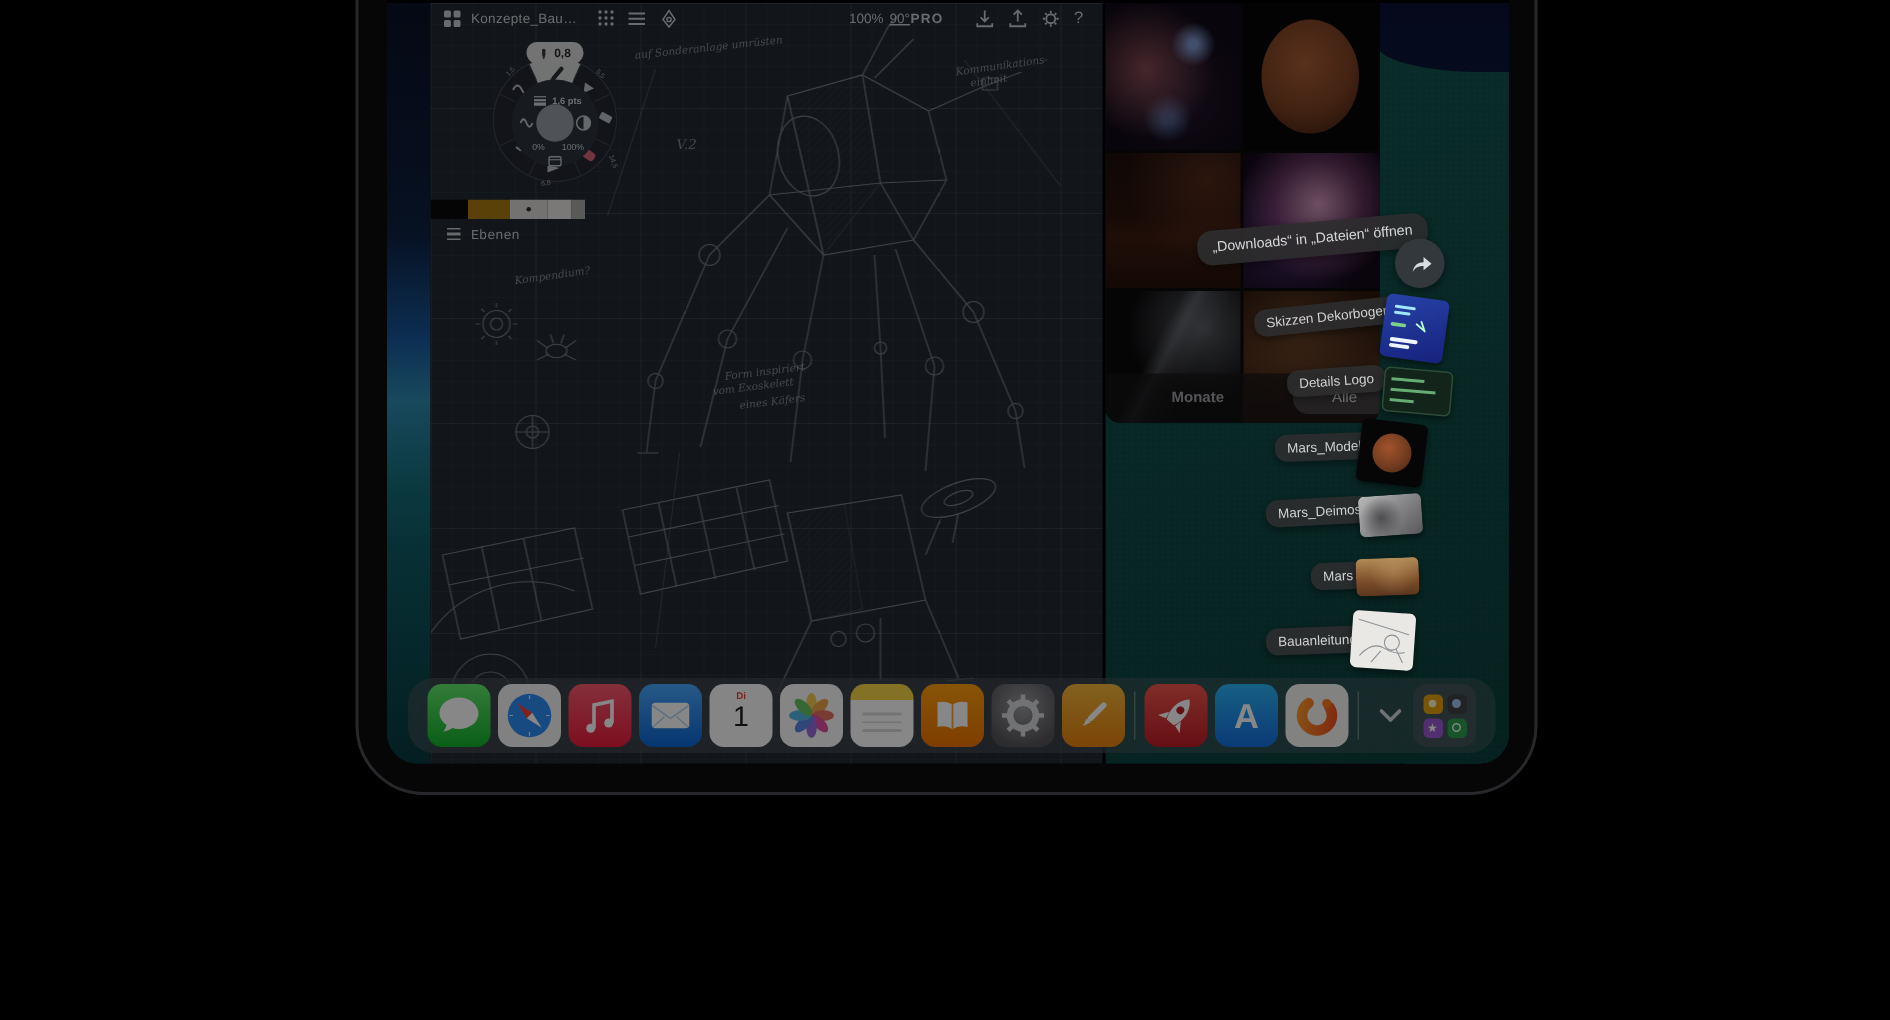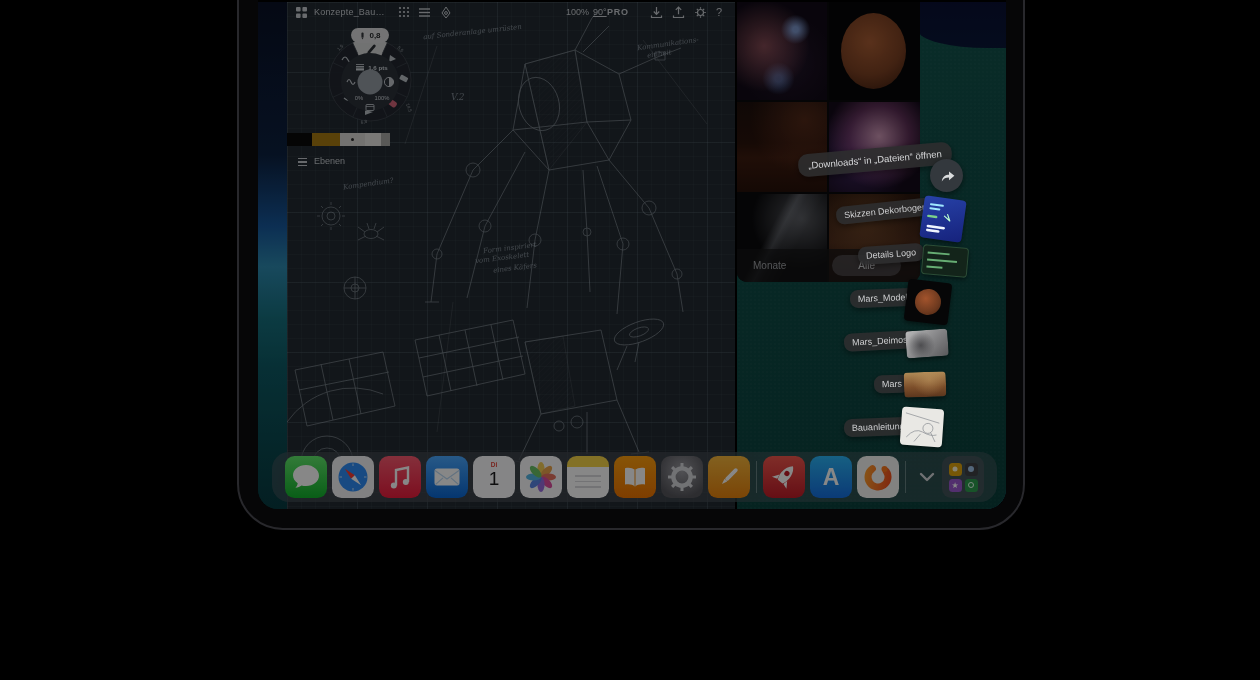--- a/index.html
+++ b/index.html
@@ -58,21 +58,21 @@
     align-items:center; justify-content:center; font-size:8px; font-weight:700; color:#26282b; }
 
   
   .swatches { position:absolute; left:0px; top:131px; width:103px; height:13px;
     display:flex; overflow:hidden; }
   .swatch { height:13px; position:relative; }
   .swatch .dot { position:absolute; left:50%; top:50%; width:3px; height:3px;
     margin:-1.5px 0 0 -1.5px; border-radius:50%; background:#2a2a2a; }
 
   .layers-row { position:absolute; left:11px; top:150px; height:14px; display:flex;
-    align-items:flex-end; gap:7px; }
+    align-items:flex-start; gap:7px;font-family:Liberation Mono, monospace; }
   .layers-icon { display:flex; flex-direction:column; gap:2px; }
   .layers-icon i { display:block; width:9px; height:1.4px; background:#c2c7cc; }
   .layers-label { font-size:9px; color:#c2c7cc; }
 
   
   .photos { position:absolute; left:479px; top:0; width:183px; height:280px;
     background:#0b0b0d; border-radius:0 0 10px 10px; overflow:hidden; }
   .pgrid { position:absolute; left:0; top:0; display:grid;
     grid-template-columns:90px 91px; grid-template-rows:98px 90px 88px; gap:2px; }
   .ph { width:100%; height:100%; }
@@ -96,21 +96,21 @@
   .ph-probe { background:#0a0a0c;
     background-image:
       radial-gradient(ellipse at 72% 28%, rgba(195,200,210,.4), transparent 55%),
       linear-gradient(118deg, transparent 38%, rgba(165,170,180,.3) 46%, rgba(90,92,100,.25) 52%, transparent 64%); }
   .ph-marssurf { background:
       radial-gradient(circle at 40% 30%, rgba(165,110,60,.4), transparent 60%),
       linear-gradient(180deg,#2c170d,#4a2a1a 55%,#351a0e); }
   .ptabs { position:absolute; left:0; bottom:0; width:100%; height:33px;
     background:rgba(22,22,24,.72); display:flex; align-items:center; }
   .ptab { font-size:10px; }
-  .ptab-monate { color:#9ea0a4; margin-left:16px; }
+  .ptab-monate { color:#9ea0a4; margin-left:44px;font-weight:bold; }
   .ptab-alle { color:#e3e4e6; margin-left:46px; background:rgba(130,130,136,.38);
     padding:5px 26px; border-radius:14px; }
 
   
   .dock { position:absolute; left:14px; top:450px; width:725px; height:50px;
     border-radius:17px; background:rgba(96,102,110,.38);
     backdrop-filter:blur(16px); display:flex; align-items:center; padding:0 13px; }
   .dock .gap { width:5px; flex:0 0 auto; }
   .dock-ic { width:42px; height:42px; border-radius:9.5px; position:relative;
     flex:0 0 auto; overflow:hidden; }

